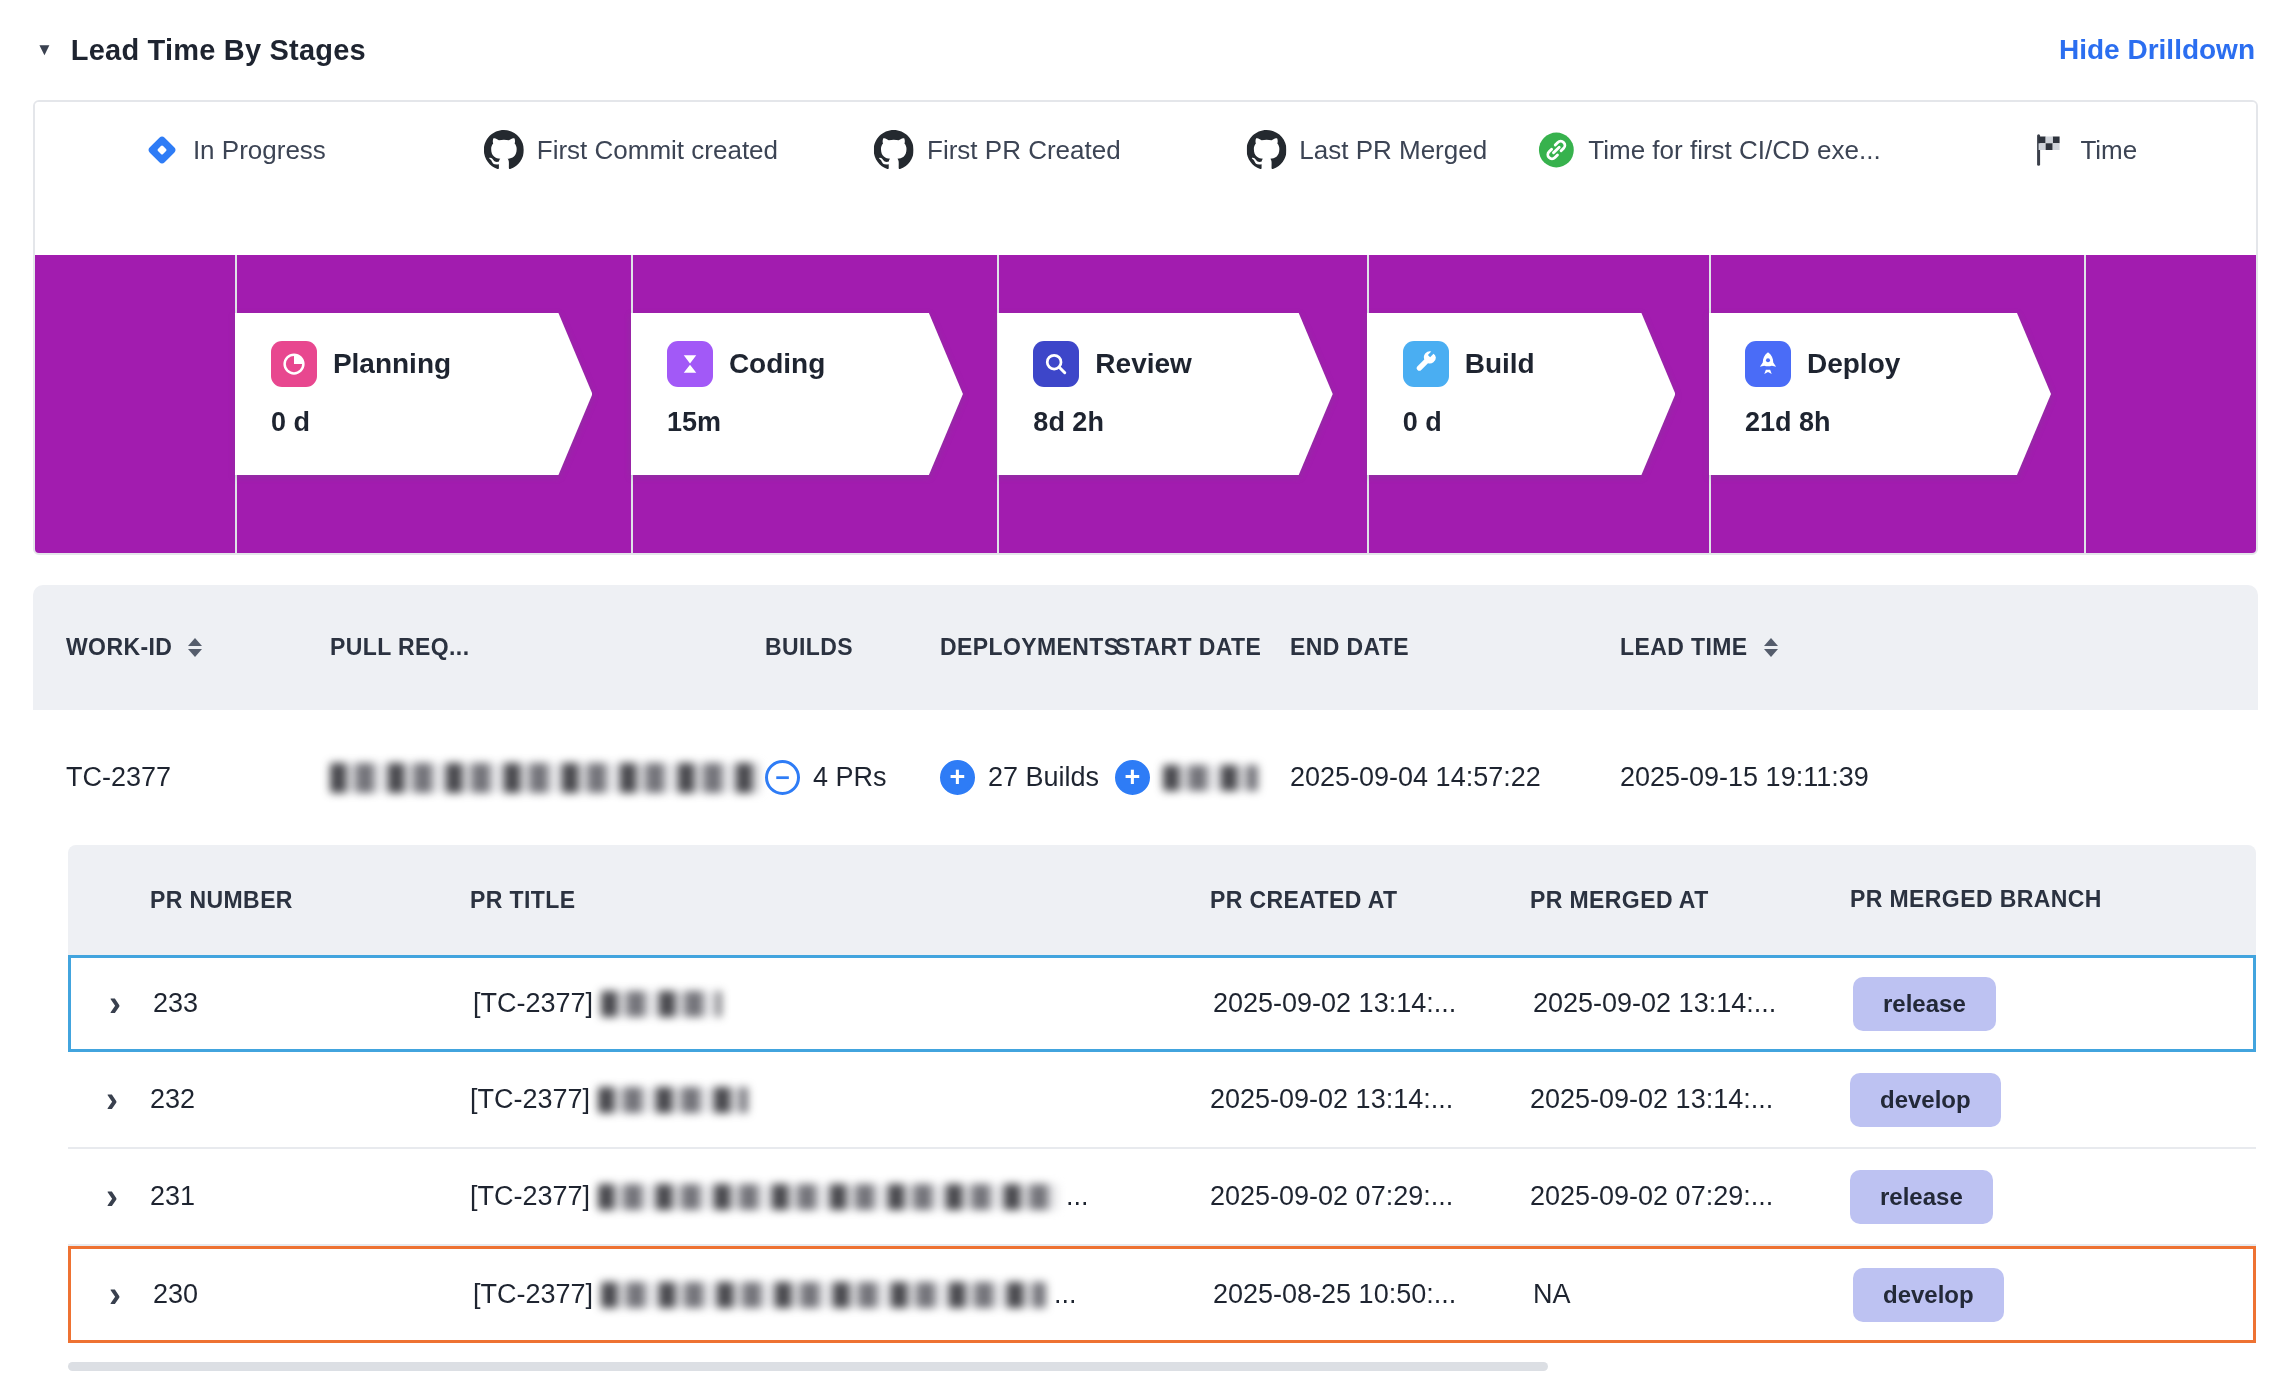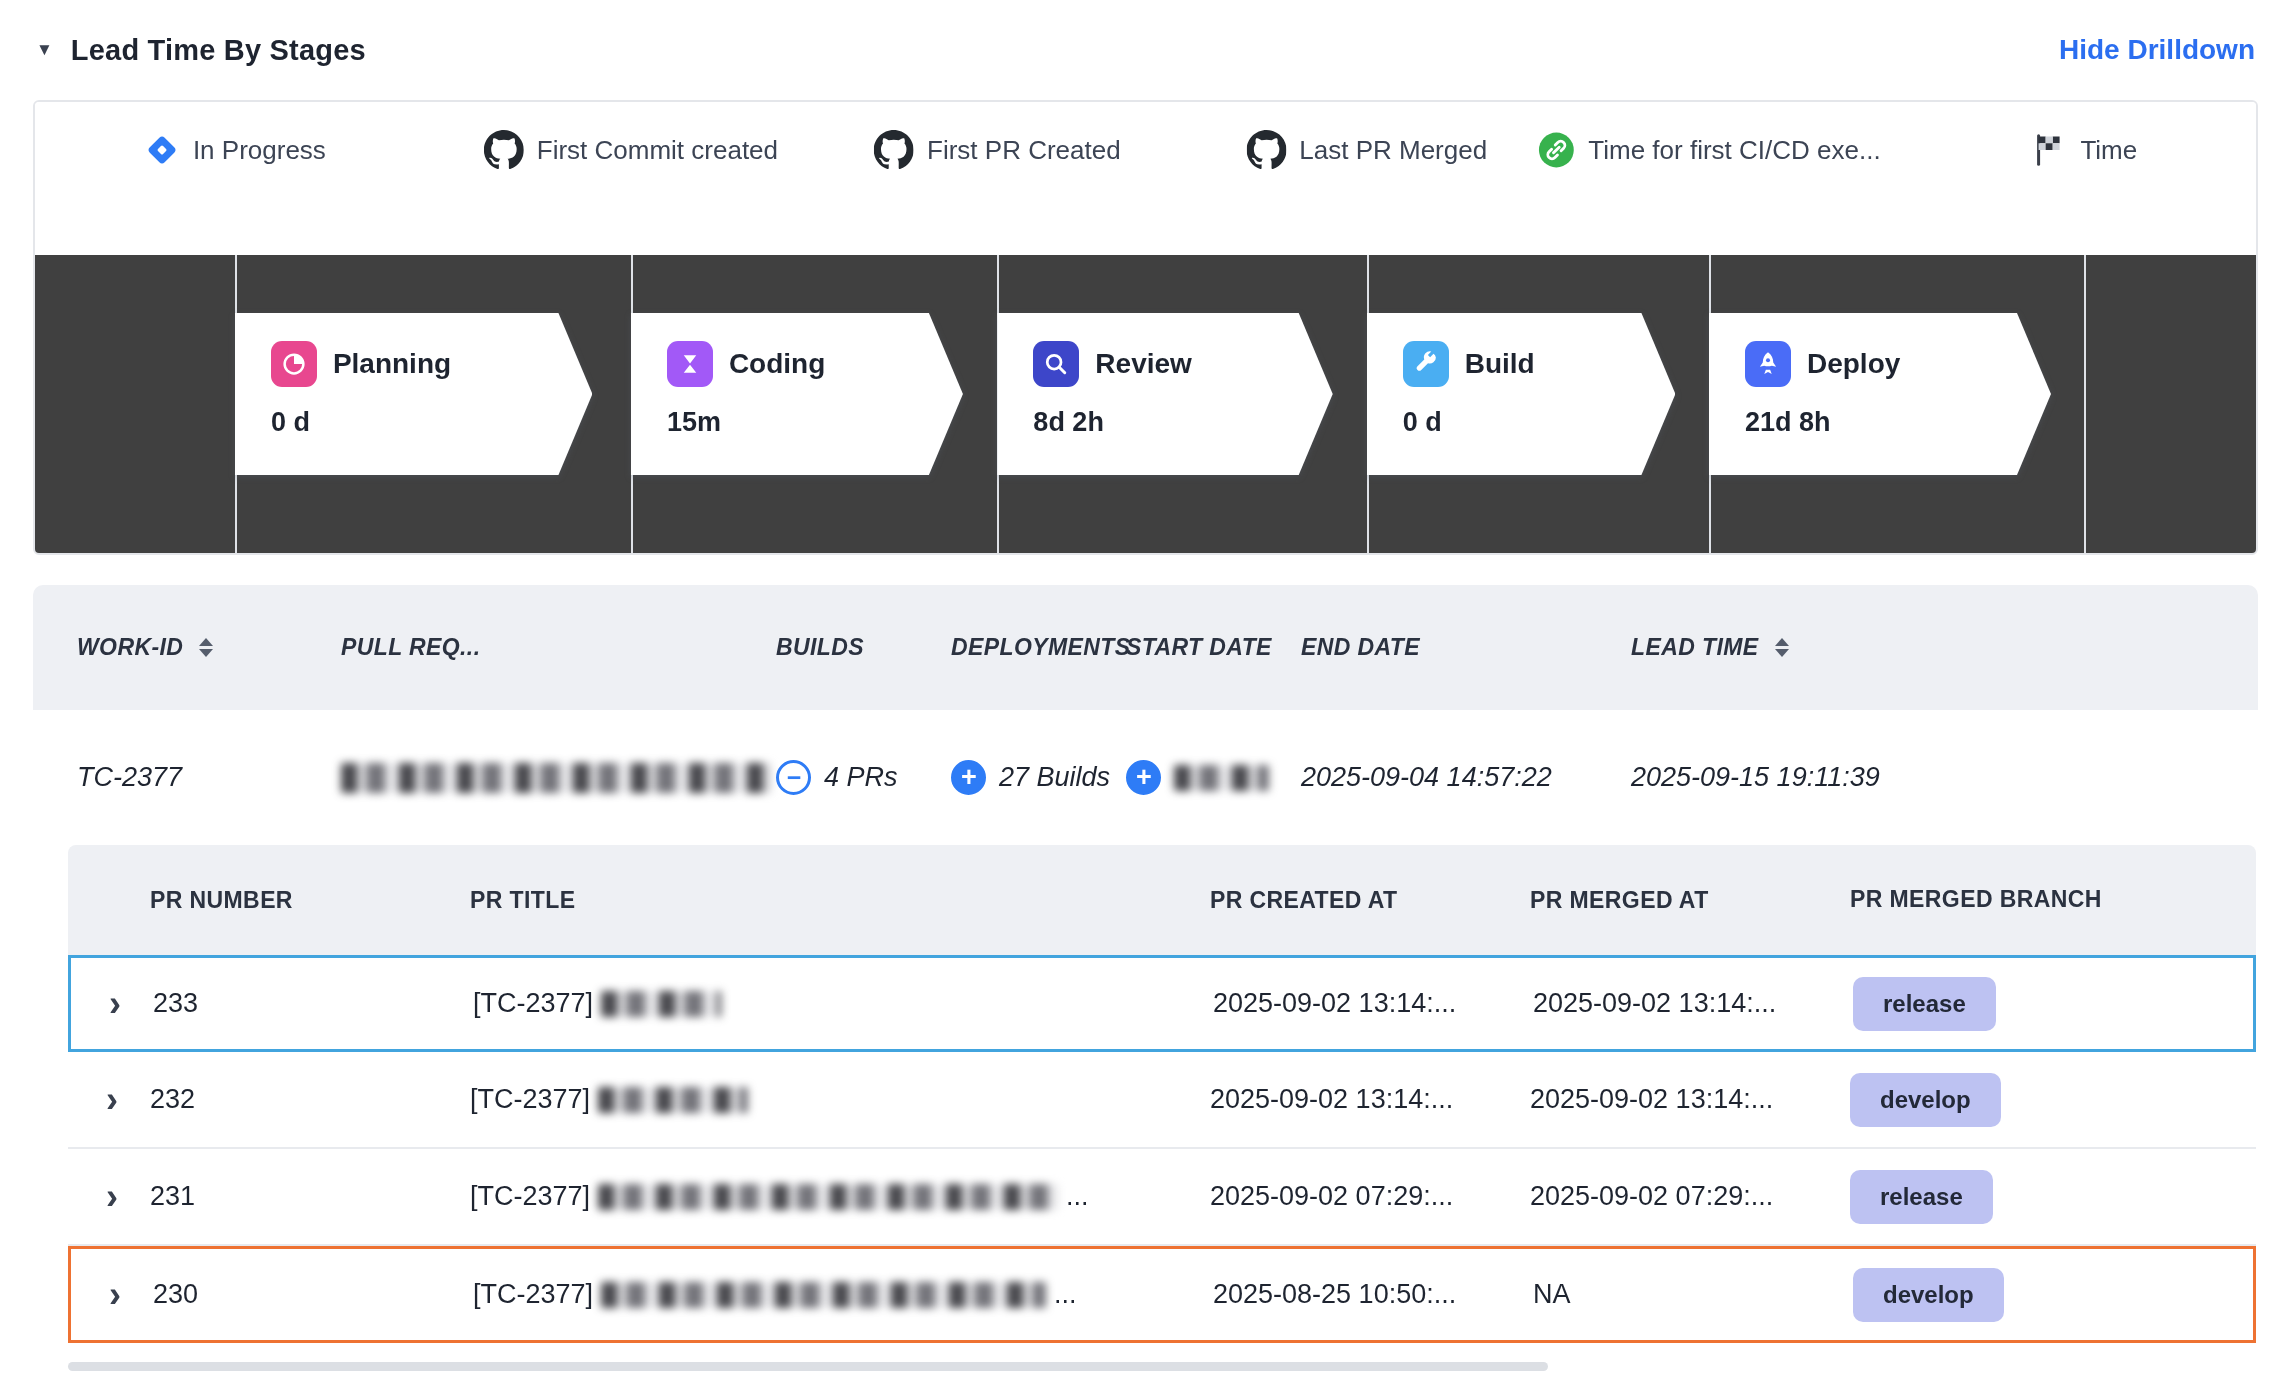--- a/index.html
+++ b/index.html
@@ -20,21 +20,21 @@
   
   .stage-card { position:absolute; left:33px; top:100px; width:2225px; height:455px;
     border:2px solid #e4e6ea; border-radius:6px; background:#fff; overflow:hidden; }
   .milestones { position:relative; height:153px; background:#fff; }
   .milestone { position:absolute; top:26px; transform:translateX(-50%);
     display:flex; flex-direction:row; align-items:center; gap:13px; }
   .milestone .ic { height:44px; display:flex; align-items:center; justify-content:center; }
   .milestone .lbl { font-size:26px; color:#3c4454; white-space:nowrap; }
   .m0{left:9%} .m1{left:26.83%} .m2{left:43.33%} .m3{left:59.96%} .m4{left:75.37%} .m5{left:92.27%}
 
-  .lane { position:absolute; left:0; right:0; top:153px; bottom:0; background:#404040; }
+  .lane { position:absolute; left:0; right:0; top:153px; bottom:0; background:#a21caf; }
   .vline { position:absolute; top:0; bottom:0; width:2px; background:#dfe2e7; }
   .v0{left:9%} .v1{left:26.83%} .v2{left:43.33%} .v3{left:59.96%} .v4{left:75.37%} .v5{left:92.27%}
 
   .chev-wrap { position:absolute; top:58px; height:162px;
     filter:drop-shadow(0 2px 3px rgba(90,100,120,.28)); }
   .c0{left:9%;     width:16.10%}
   .c1{left:26.83%; width:14.95%}
   .c2{left:43.33%; width:15.10%}
   .c3{left:59.96%; width:13.90%}
   .c4{left:75.37%; width:15.40%}
@@ -43,21 +43,21 @@
   .stage-head { display:flex; align-items:center; gap:16px; }
   .stage-ic { width:46px; height:46px; border-radius:11px; display:flex;
     align-items:center; justify-content:center; flex:none; }
   .stage-ic svg { width:30px; height:30px; }
   .stage-name { font-size:28px; font-weight:700; }
   .stage-dur { margin-top:20px; font-size:27px; font-weight:700; }
 
   
   .wtable { position:absolute; left:33px; top:585px; width:2225px; }
   .grid-main { display:grid; grid-template-columns:264px 435px 175px 175px 175px 330px 330px 1fr;
-    padding-left:44px; align-items:center;font-style:italic; }
+    padding-left:33px; align-items:center; }
   .thead { background:#eef0f4; border-radius:10px 10px 0 0; height:125px;
     font-size:23px; font-weight:700; color:#2b3240; letter-spacing:.4px; }
   .th { display:flex; align-items:center; }
   .wrap2 { max-width:135px; line-height:1.3; }
   .sort { display:inline-flex; flex-direction:column; gap:3px; margin-left:16px; cursor:pointer; }
   .sort i { width:0; height:0; border-left:7px solid transparent; border-right:7px solid transparent; }
   .sort .up { border-bottom:8px solid #555d6c; }
   .sort .down { border-top:8px solid #555d6c; }
   .trow { height:135px; font-size:27px; }
 

